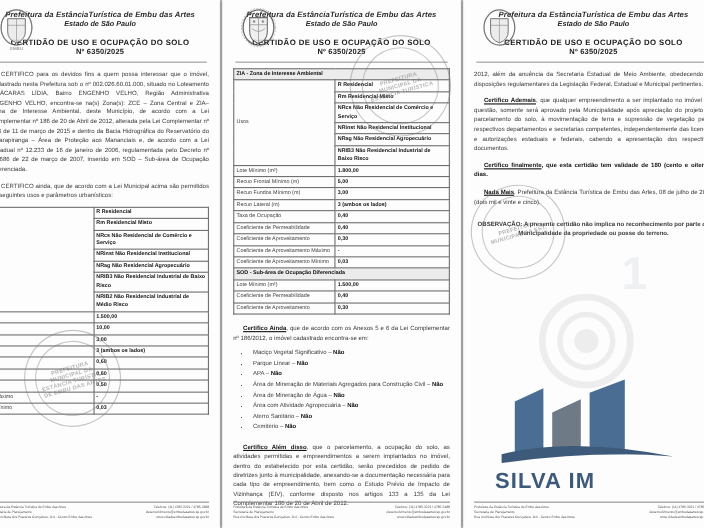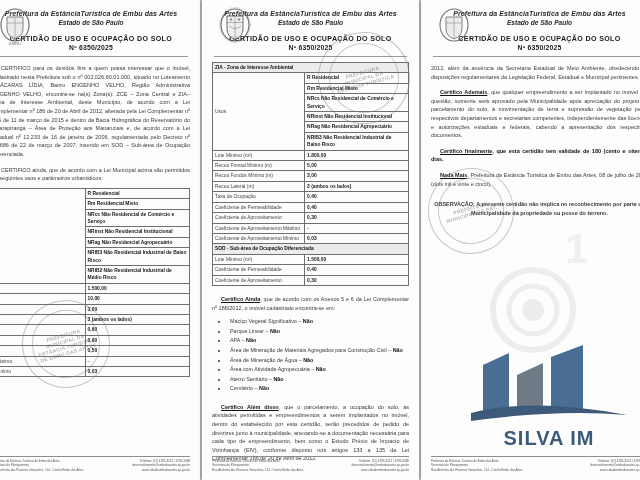--- a/index.html
+++ b/index.html
@@ -87,21 +87,21 @@
   #wm-mid{left:255px;top:150px;width:130px;height:130px;z-index:2;}
   #wm-right{left:478px;top:255px;width:110px;height:110px;}
   .wm-big-txt{
     position:absolute;font-size:42px;font-weight:bold;color:rgba(120,130,150,.10);
     letter-spacing:3px;pointer-events:none;
   }
   #wm-text-right{left:565px;top:225px;}
   #wm-text-mid{left:248px;top:300px;font-size:34px;}
 
   
-  .logo{position:absolute;right:7px;bottom:30px;width:168px;text-align:center;z-index:8;}
+  .logo{position:absolute;right:22px;bottom:30px;width:168px;z-index:8;}
   .logo-mark{height:82px;position:relative;margin-bottom:2px;}
   .logo-name{font-size:20px;font-weight:bold;color:#3d5a7a;letter-spacing:1px;white-space:nowrap;}
   .logo-sub{font-size:11px;font-weight:bold;color:#6b7f93;letter-spacing:2.6px;margin-top:2px;white-space:nowrap;}
 </style>
 </head>
 <body>
 
 <div class="stage">
 
   <div class="page" id="page-left">

